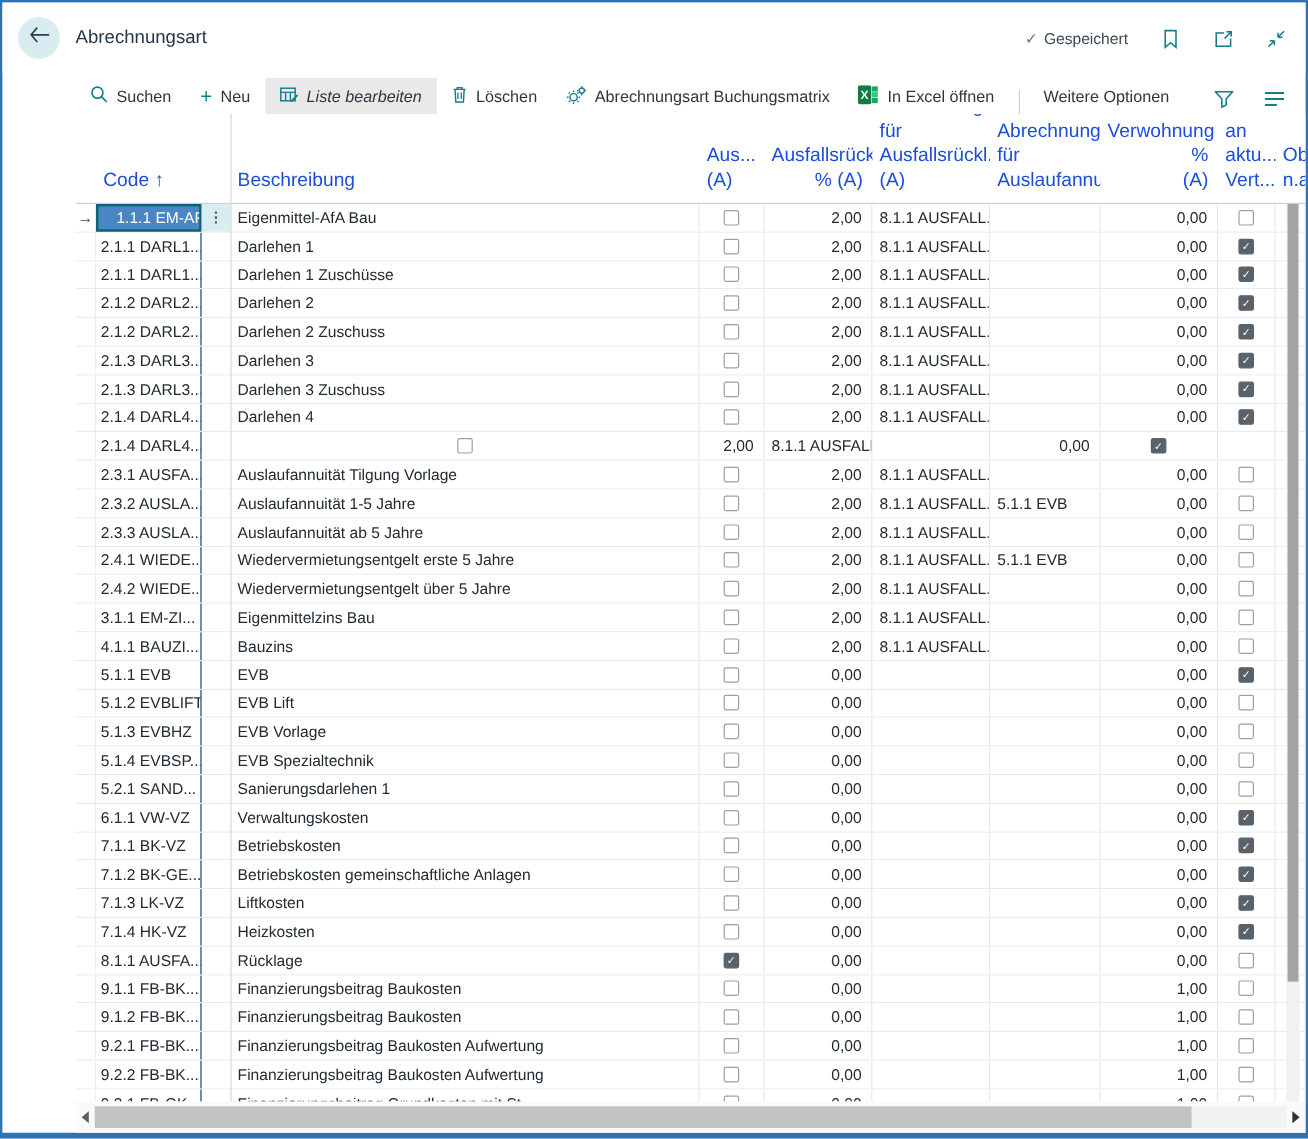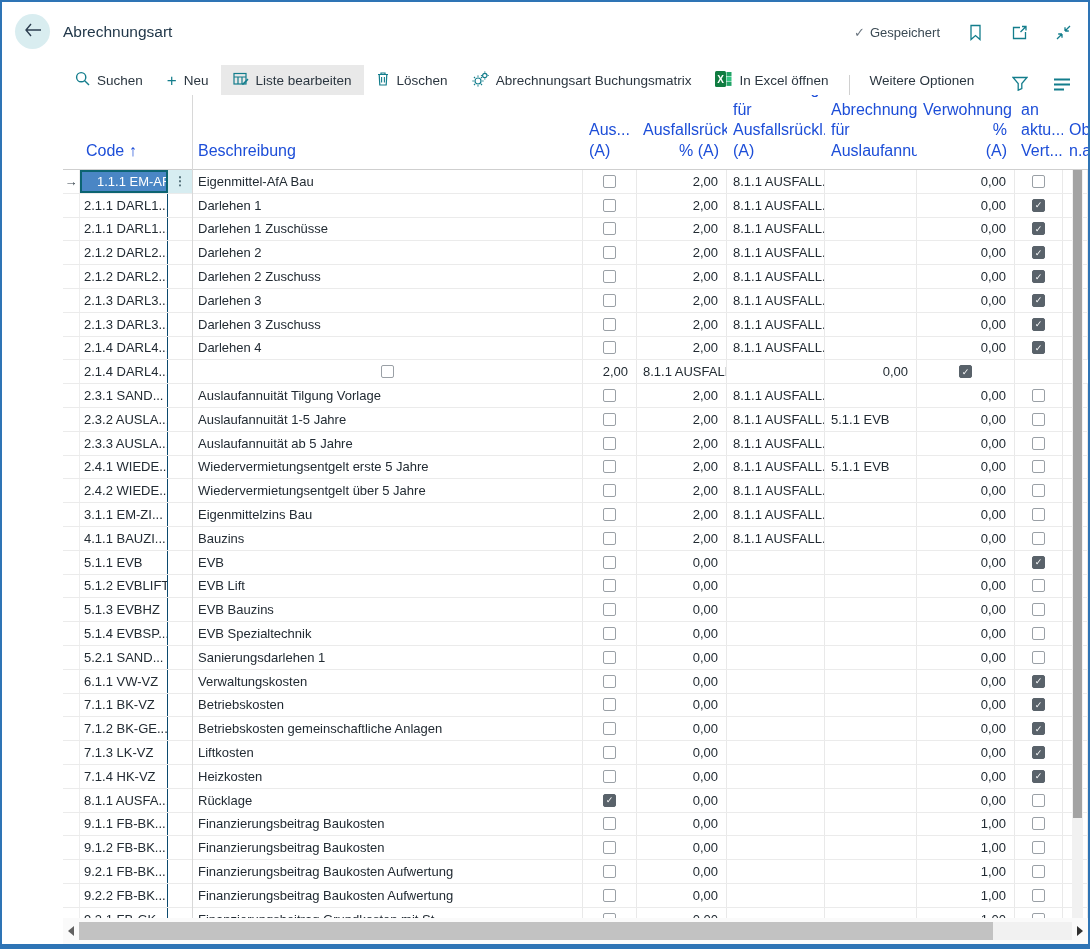--- a/index.html
+++ b/index.html
@@ -19,21 +19,21 @@
   .titlebar-right { position:absolute; right:16px; top:22px; display:flex; align-items:center; gap:27px; }
   .saved { display:flex; align-items:center; gap:5px; font-size:13px; color:#3b4a54; }
   .saved .chk { color:#6b7680; font-size:13px; }
   .tb-icon { width:17px; height:17px; display:block; cursor:pointer; }
   
   .toolbar { position:absolute; top:60px; left:61px; right:10px; height:33px; display:flex; align-items:flex-end; }
   .tbar-item {
     display:flex; align-items:center; gap:7px; padding:0 12px; height:30px;
     font-size:13.5px; color:#2b3640; cursor:pointer; white-space:nowrap;
   }
-  .tbar-item.selected { background:#e9e9e9; }
+  .tbar-item.selected { background:#e9e9e9;font-style:italic; }
   .tbar-sep { width:1px; height:20px; background:#d0d0d0; margin:0 8px; }
   .toolbar-right { margin-left:auto; display:flex; align-items:center; gap:26px; padding-right:8px; }
   .plus-glyph { color:#137d8c; font-size:17px; font-weight:400; line-height:1; }
   
   .gridhead {
     position:absolute; top:93px; left:61px; width:1025px; height:75px;
     display:grid; grid-template-columns:17px 88px 24px 391px 54px 90px 98px 92px 98px 48px 25px;
     border-bottom:1px solid #cfcfcf; background:#fff;
   }
   .hcell {
@@ -370,21 +370,21 @@
     <div class="cell c-txt">8.1.1 AUSFALL...</div>
     <div class="cell c-txt"></div>
     <div class="cell c-num">0,00</div>
     <div class="cell c-chk">
           <div class="cb checked">✓</div>
         </div>
     <div class="cell c-obj"></div>
   </div>
       <div class="row">
     <div class="cell c-gutter"></div>
-    <div class="cell c-code">2.3.1 SAND...</div>
+    <div class="cell c-code">2.3.1 AUSFA...</div>
     <div class="cell c-dots"></div>
     <div class="cell c-desc">Auslaufannuität Tilgung Vorlage</div>
     <div class="cell c-chk">
           <div class="cb"></div>
         </div>
     <div class="cell c-num">2,00</div>
     <div class="cell c-txt">8.1.1 AUSFALL...</div>
     <div class="cell c-txt"></div>
     <div class="cell c-num">0,00</div>
     <div class="cell c-chk">
@@ -525,21 +525,21 @@
     <div class="cell c-num">0,00</div>
     <div class="cell c-chk">
           <div class="cb"></div>
         </div>
     <div class="cell c-obj"></div>
   </div>
       <div class="row">
     <div class="cell c-gutter"></div>
     <div class="cell c-code">5.1.3 EVBHZ</div>
     <div class="cell c-dots"></div>
-    <div class="cell c-desc">EVB Bauzins</div>
+    <div class="cell c-desc">EVB Vorlage</div>
     <div class="cell c-chk">
           <div class="cb"></div>
         </div>
     <div class="cell c-num">0,00</div>
     <div class="cell c-txt"></div>
     <div class="cell c-txt"></div>
     <div class="cell c-num">0,00</div>
     <div class="cell c-chk">
           <div class="cb"></div>
         </div>

